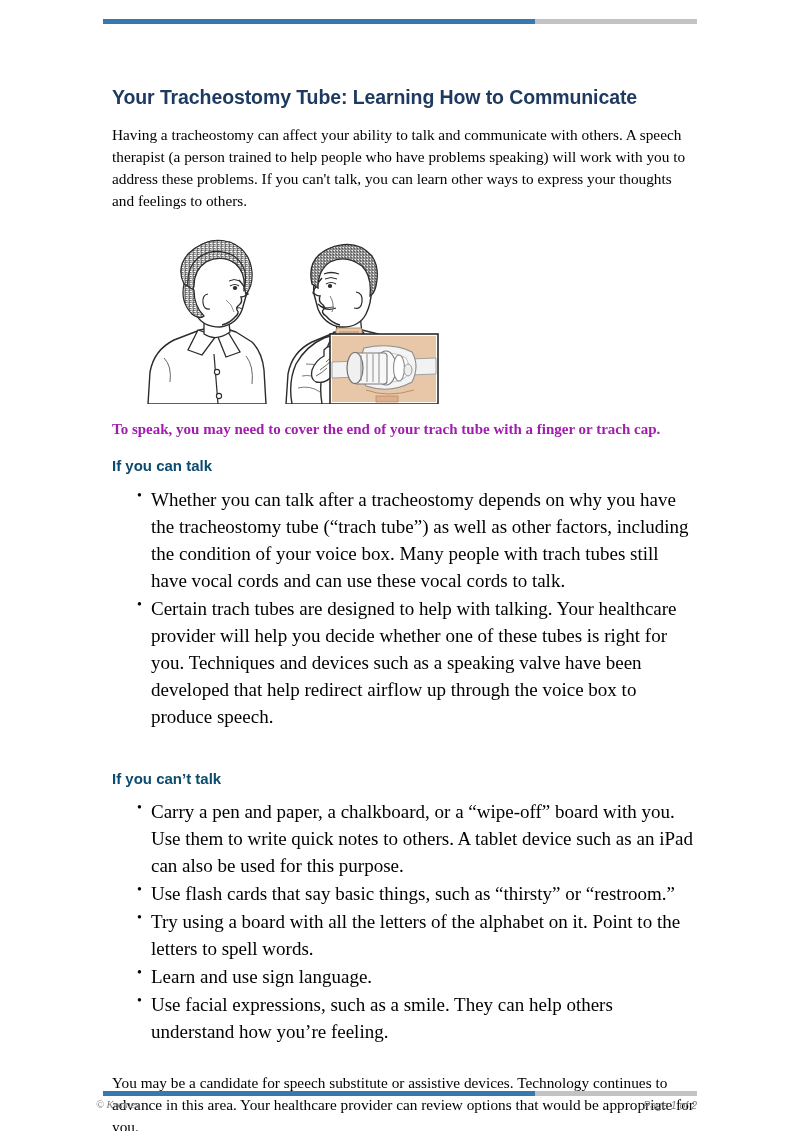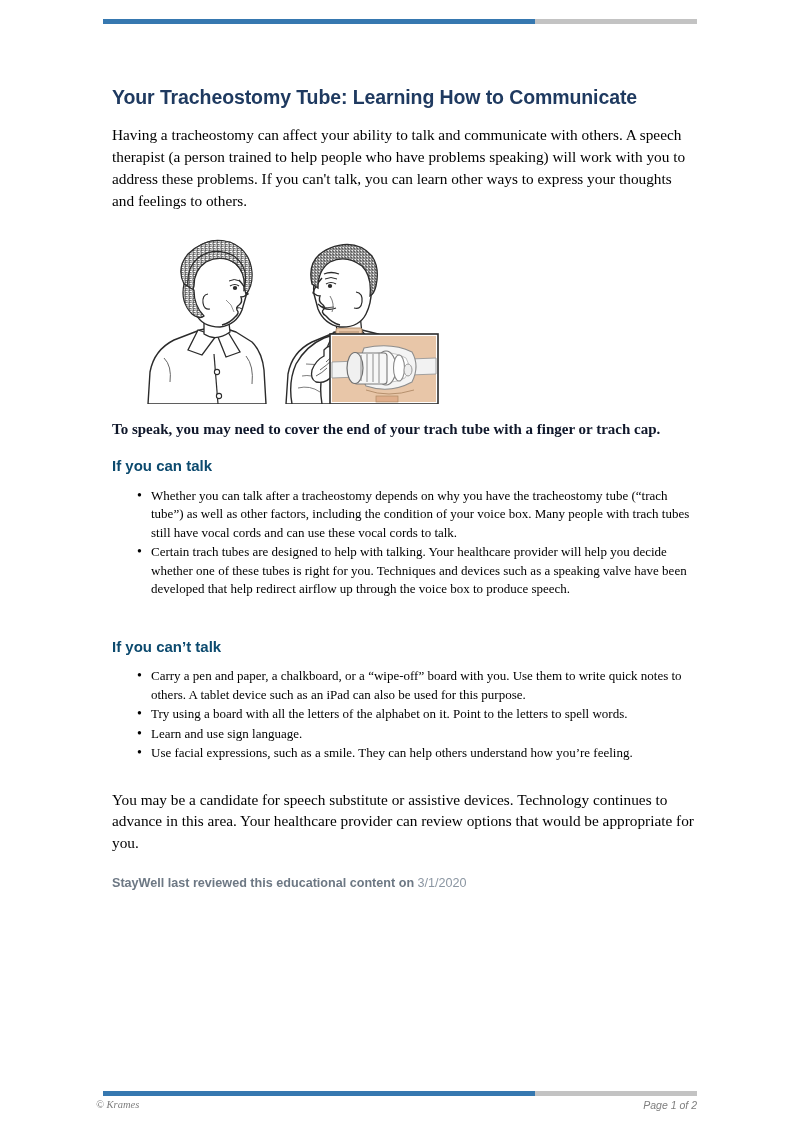--- a/index.html
+++ b/index.html
@@ -76,40 +76,40 @@
     text-align: left;
   }
 
   ul.bullets {
     margin: 0 0 12px 0;
     padding: 0 0 0 39px;
     list-style: none;
   }
   ul.bullets > li {
     position: relative;
-    font-size: 13px;
+    font-size: 19px;
     line-height: 1.42;
     margin: 0 0 1px 0;
     padding-left: 0;
   }
   ul.bullets > li::before {
     content: "\2022";
     position: absolute;
     left: -14px;
     top: -1px;
     font-size: 14px;
   }
 
   .caption {
     font-family: "Liberation Serif", serif;
     font-weight: bold;
     font-size: 15px;
     line-height: 1.33;
     margin: 0 0 17px 0;
-    color: #0f172a;
+    color: #a21caf;
   }
 
   
   .gap-lg { height: 27px; }
   .gap-md { height: 14px; }
 
   
   .illustration {
     position: relative;
     width: 300px;
@@ -290,20 +290,21 @@
     <ul class="bullets">
       <li>Whether you can talk after a tracheostomy depends on why you have the tracheostomy tube (“trach tube”) as well as other factors, including the condition of your voice box. Many people with trach tubes still have vocal cords and can use these vocal cords to talk.</li>
       <li>Certain trach tubes are designed to help with talking. Your healthcare provider will help you decide whether one of these tubes is right for you. Techniques and devices such as a speaking valve have been developed that help redirect airflow up through the voice box to produce speech.</li>
     </ul>
 
     <div class="gap-lg"></div>
 
     <h2 class="section-heading">If you can’t talk</h2>
     <ul class="bullets">
       <li>Carry a pen and paper, a chalkboard, or a “wipe-off” board with you. Use them to write quick notes to others. A tablet device such as an iPad can also be used for this purpose.</li>
+      <li>Use flash cards that say basic things, such as “thirsty” or “restroom.”</li>
       <li>Try using a board with all the letters of the alphabet on it. Point to the letters to spell words.</li>
       <li>Learn and use sign language.</li>
       <li>Use facial expressions, such as a smile. They can help others understand how you’re feeling.</li>
     </ul>
 
     <div class="gap-md"></div>
 
     <p class="body-text">You may be a candidate for speech substitute or assistive devices. Technology continues to advance in this area. Your healthcare provider can review options that would be appropriate for you.</p>
 
     <div class="staywell">

